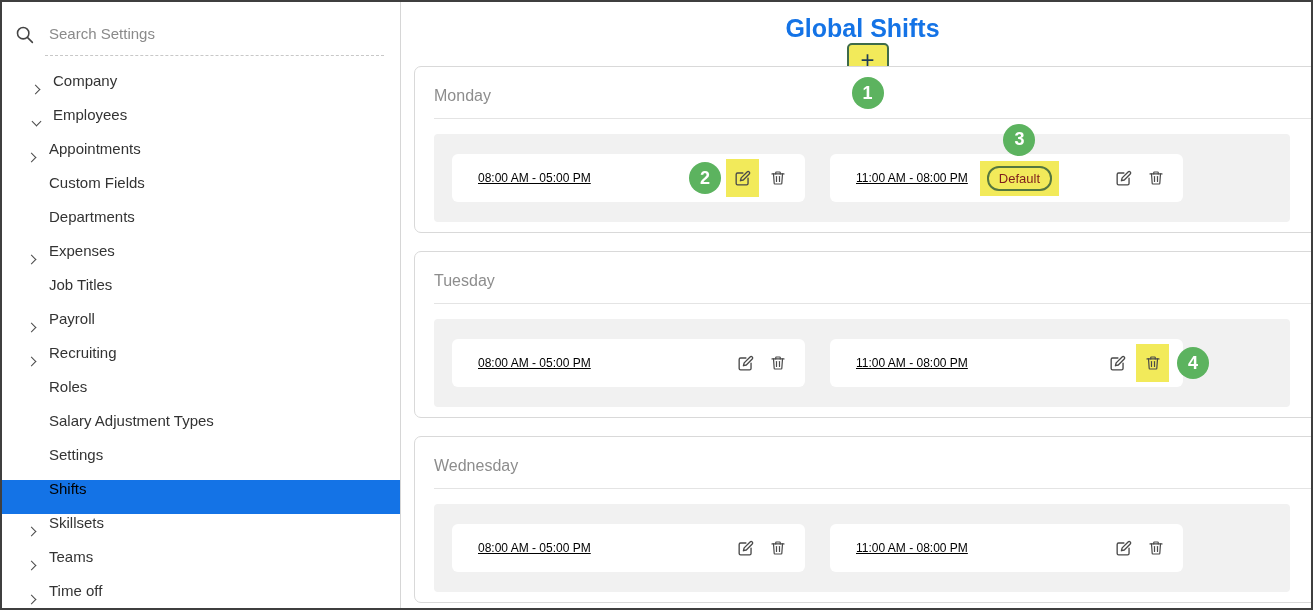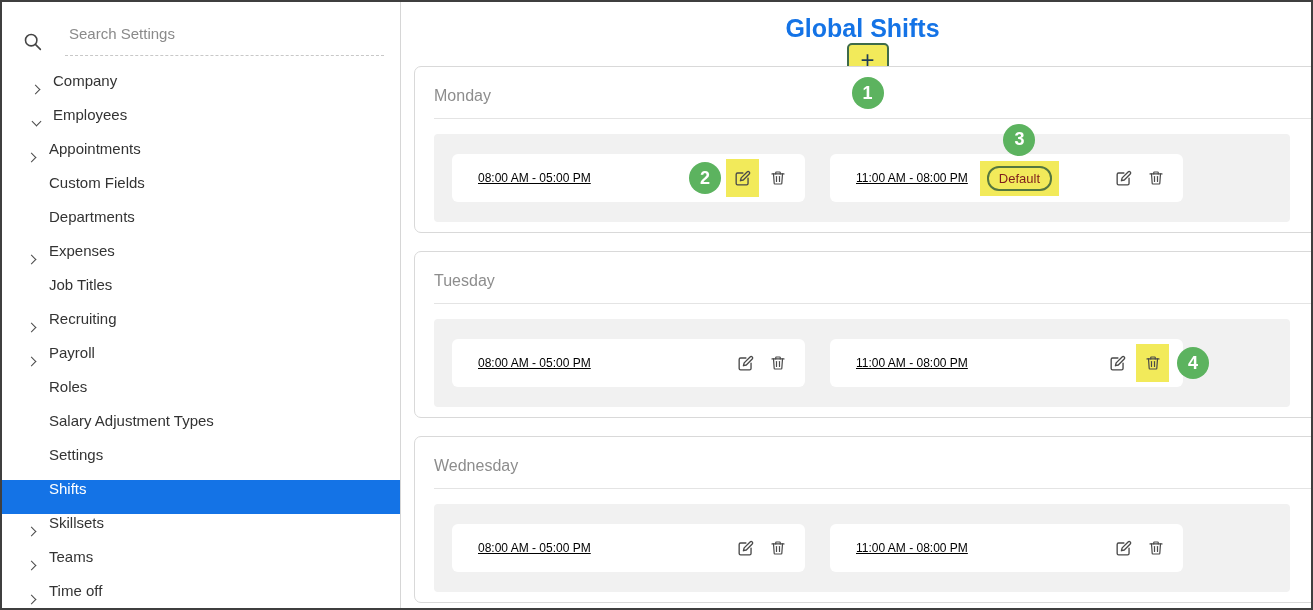--- a/index.html
+++ b/index.html
@@ -5,39 +5,39 @@
   * { box-sizing: border-box; }
   html,body { margin:0; padding:0; background:#888; }
   .screenshot {
     position:relative; width:1313px; height:610px; margin:0 auto;
     border:2px solid #3f3f3f; background:#fff; overflow:hidden;
     display:flex; font-family:"Liberation Sans","DejaVu Sans",sans-serif;
     color:#333;
   }
   
   .sidebar { flex:0 0 399px; border-right:1px solid #d6d6d6; padding-top:12px; background:#fff; }
-  .search-row { display:flex; align-items:flex-end; padding:8px 16px 0 20px; gap:22px; }
+  .search-row { display:flex; align-items:flex-start; padding:8px 16px 0 12px; gap:10px; }
   .search-icon { flex:0 0 auto; margin-top:2px; }
   .search-input {
     flex:1; border:0; outline:0; background:transparent;
     border-bottom:1px dashed #c8c8c8; font-size:15px; color:#555;
     padding:3px 0 13px 4px; font-family:inherit;
   }
   .search-input::placeholder { color:#8a8a8a; }
   .nav { margin-top:16px; }
   .nav-item { height:34px; display:flex; font-size:15px; color:#333; cursor:pointer; }
   .nav-item.lvl1 { padding-left:24px; }
   .nav-item.lvl2 { padding-left:20px; }
   .chev-box { width:20px; display:flex; align-items:center; justify-content:center; }
   .chev { width:7px; height:7px; border-right:1.6px solid #4a4a4a; border-bottom:1.6px solid #4a4a4a; display:inline-block; }
   .chev.right { transform:rotate(-45deg); margin-left:-2px; }
   .chev.down  { transform:rotate(45deg);  margin-top:-3px; }
   .nav-label { margin-left:7px; white-space:nowrap; }
   .nav-item.selected { background:#1473e6; color:#fff; }
-  .nav-item.selected .nav-label { color:#ffffff; }
+  .nav-item.selected .nav-label { color:#000000; }
   
   .main { flex:1 1 auto; min-width:0; padding:10px 0 0 13px; position:relative; background:#fff; }
   .header-row { display:flex; align-items:center; margin:2px 0 12px 0; height:40px;flex-direction:column; }
   .page-title { margin:0; font-size:25px; font-weight:700; color:#1473e6; white-space:nowrap; }
   .add-wrap { position:relative; margin-left:10px; }
   .add-btn {
     width:42px; height:36px; background:#f2ea5a; border:2px solid #3e6b4a;
     border-radius:5px; color:#1f3c55; font-size:24px; line-height:1;
     display:flex; align-items:center; justify-content:center;
     cursor:pointer; font-family:inherit; padding:0 0 2px 0;
@@ -130,27 +130,27 @@
         <span class="nav-label">Expenses</span>
       </div>
       <div class="nav-item lvl2">
         <span class="chev-box"></span>
         <span class="nav-label">Job Titles</span>
       </div>
       <div class="nav-item lvl2">
         <span class="chev-box">
             <span class="chev right"></span>
           </span>
+        <span class="nav-label">Payroll</span>
+      </div>
+      <div class="nav-item lvl2">
+        <span class="chev-box">
+            <span class="chev right"></span>
+          </span>
         <span class="nav-label">Recruiting</span>
-      </div>
-      <div class="nav-item lvl2">
-        <span class="chev-box">
-            <span class="chev right"></span>
-          </span>
-        <span class="nav-label">Payroll</span>
       </div>
       <div class="nav-item lvl2">
         <span class="chev-box"></span>
         <span class="nav-label">Roles</span>
       </div>
       <div class="nav-item lvl2">
         <span class="chev-box"></span>
         <span class="nav-label">Salary Adjustment Types</span>
       </div>
       <div class="nav-item lvl2">

